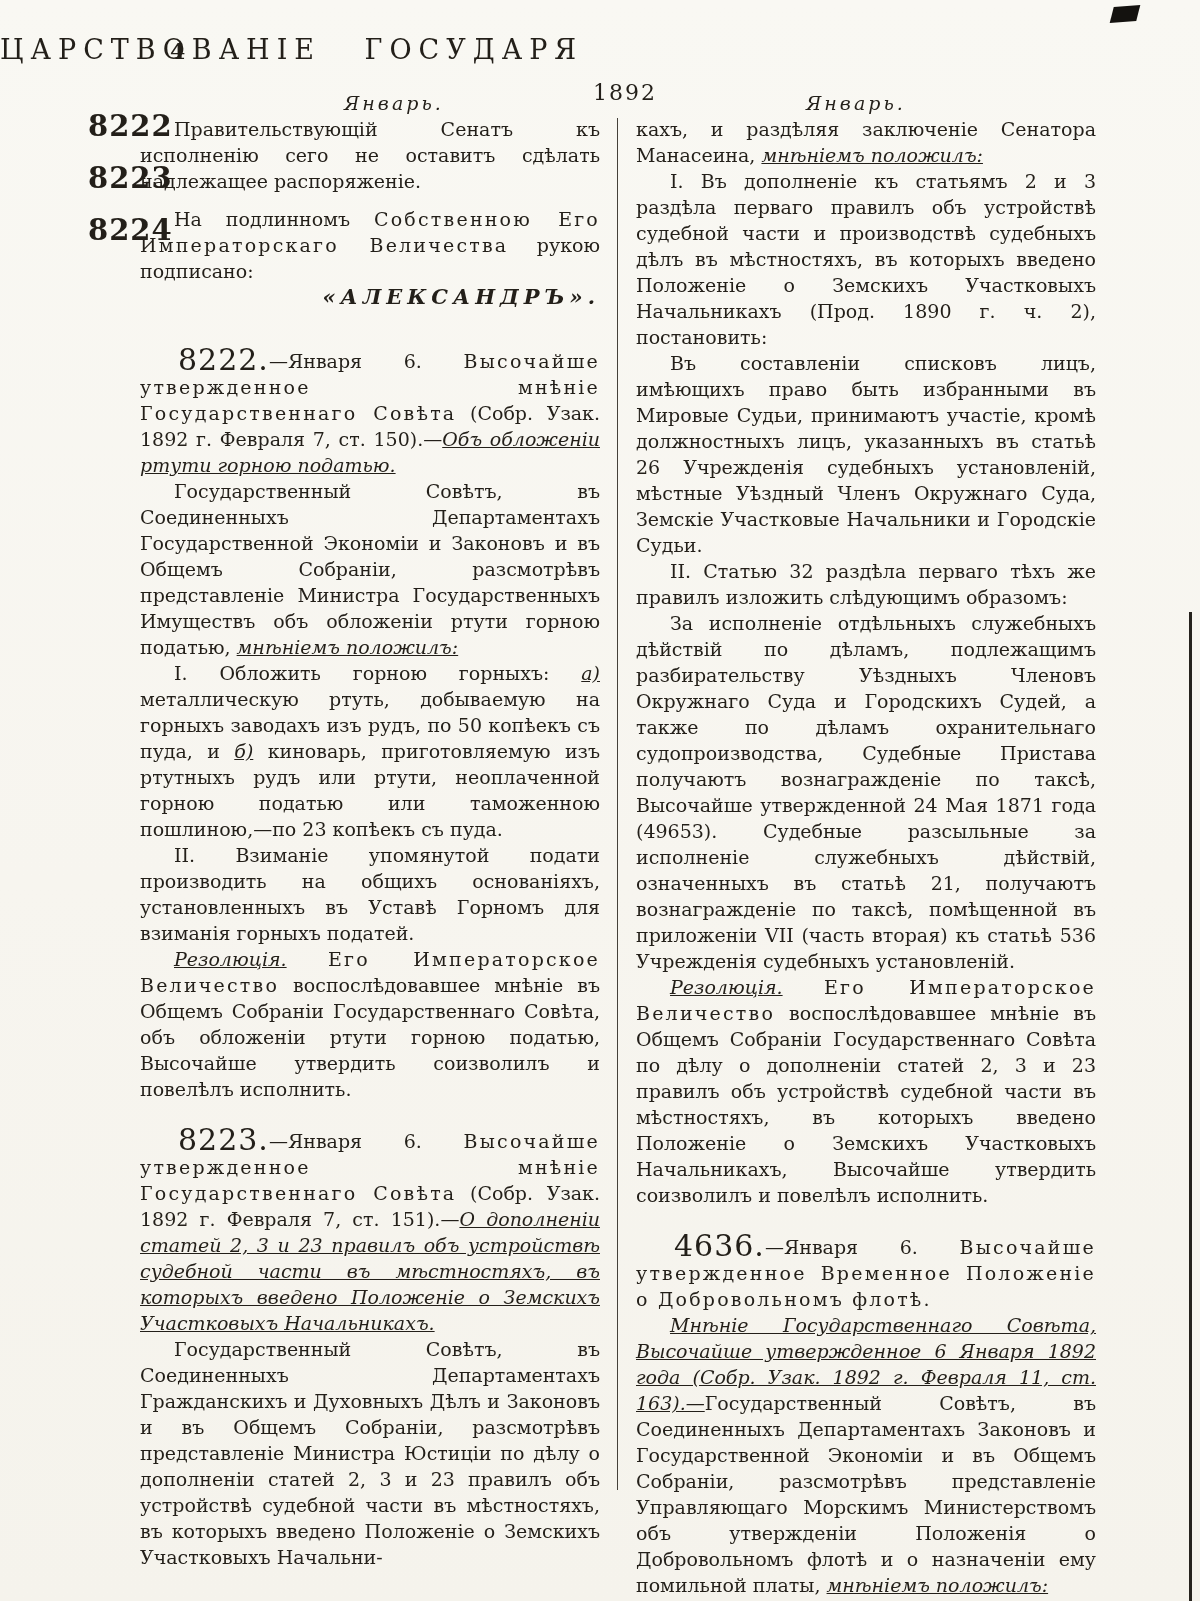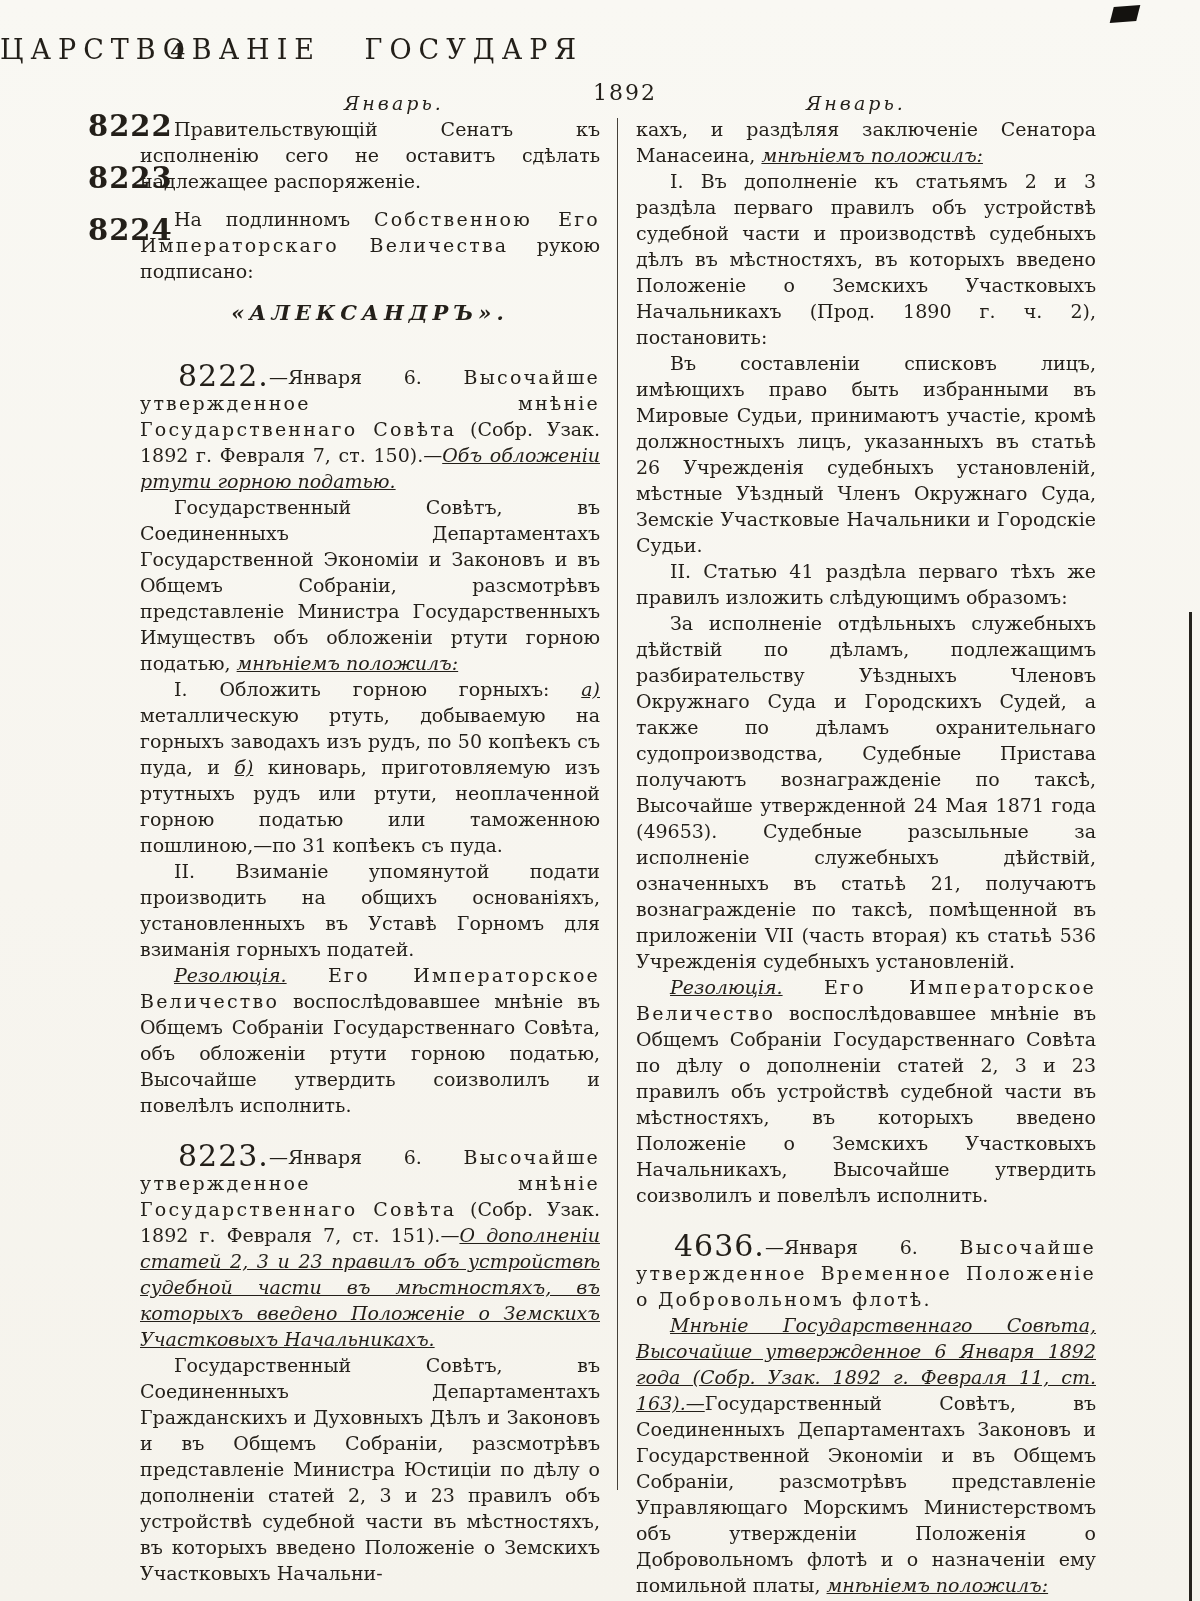--- a/index.html
+++ b/index.html
@@ -51,21 +51,21 @@
   .col-right { left: 636px; }
   .divider {
     position: absolute; left: 617px; top: 118px;
     width: 1px; height: 1372px; background: #45413a;
   }
   
   .para { margin: 0; text-indent: 34px; }
   .para.noindent { text-indent: 0; }
   .para.gap-top { margin-top: 12px; }
   .para.center { text-align: center; text-indent: 0; }
-  .para.signature { margin-top: 16px; margin-bottom: 38px; }
+  .para.signature { margin-bottom: 38px; text-align: right; }
   .para.section { margin-top: 26px; text-indent: 38px; }
   
   .seg-it { font-style: italic; text-decoration: underline; }
   .seg-sp { letter-spacing: 2.2px; }
   .seg-num { font-size: 30px; font-weight: normal; line-height: 20px; vertical-align: -2px; letter-spacing: 1px; }
   .seg-sig { font-weight: bold; font-style: italic; letter-spacing: 5px; font-size: 21px; }
   
   .corner-mark {
     position: absolute; left: 1112px; top: 6px;
     width: 26px; height: 16px; background: #14120f;
@@ -97,31 +97,31 @@
       <div class="margin-num">8223</div>
       <div class="margin-num">8224</div>
     </div>
 
   <div class="col col-left" id="col-left">
       <p class="para indent"><span>Правительствующій Сенатъ къ исполненію сего не оставитъ сдѣлать надлежащее распоряженіе.</span></p>
       <p class="para indent gap-top"><span>На подлинномъ </span><span class="seg-sp">Собственною Его Императорскаго Величества</span><span> рукою подписано:</span></p>
       <p class="para center signature"><span class="seg-sig">«АЛЕКСАНДРЪ».</span></p>
       <p class="para section"><span class="seg-num">8222.</span><span>—Января 6. </span><span class="seg-sp">Высочайше утвержденное мнѣніе Государственнаго Совѣта</span><span> (Собр. Узак. 1892 г. Февраля 7, ст. 150).—</span><span class="seg-it">Объ обложеніи ртути горною податью.</span></p>
       <p class="para indent"><span>Государственный Совѣтъ, въ Соединенныхъ Департаментахъ Государственной Экономіи и Законовъ и въ Общемъ Собраніи, разсмотрѣвъ представленіе Министра Государственныхъ Имуществъ объ обложеніи ртути горною податью, </span><span class="seg-it">мнѣніемъ положилъ:</span></p>
-      <p class="para indent"><span>I. Обложить горною горныхъ: </span><span class="seg-it">а)</span><span> металлическую ртуть, добываемую на горныхъ заводахъ изъ рудъ, по 50 копѣекъ съ пуда, и </span><span class="seg-it">б)</span><span> киноварь, приготовляемую изъ ртутныхъ рудъ или ртути, неоплаченной горною податью или таможенною пошлиною,—по 31 копѣекъ съ пуда.</span></p>
+      <p class="para indent"><span>I. Обложить горною горныхъ: </span><span class="seg-it">а)</span><span> металлическую ртуть, добываемую на горныхъ заводахъ изъ рудъ, по 50 копѣекъ съ пуда, и </span><span class="seg-it">б)</span><span> киноварь, приготовляемую изъ ртутныхъ рудъ или ртути, неоплаченной горною податью или таможенною пошлиною,—по 23 копѣекъ съ пуда.</span></p>
       <p class="para indent"><span>II. Взиманіе упомянутой подати производить на общихъ основаніяхъ, установленныхъ въ Уставѣ Горномъ для взиманія горныхъ податей.</span></p>
       <p class="para indent"><span class="seg-it">Резолюція.</span><span> </span><span class="seg-sp">Его Императорское Величество</span><span> воспослѣдовавшее мнѣніе въ Общемъ Собраніи Государственнаго Совѣта, объ обложеніи ртути горною податью, Высочайше утвердить соизволилъ и повелѣлъ исполнить.</span></p>
       <p class="para section"><span class="seg-num">8223.</span><span>—Января 6. </span><span class="seg-sp">Высочайше утвержденное мнѣніе Государственнаго Совѣта</span><span> (Собр. Узак. 1892 г. Февраля 7, ст. 151).—</span><span class="seg-it">О дополненіи статей 2, 3 и 23 правилъ объ устройствѣ судебной части въ мѣстностяхъ, въ которыхъ введено Положеніе о Земскихъ Участковыхъ Начальникахъ.</span></p>
       <p class="para indent"><span>Государственный Совѣтъ, въ Соединенныхъ Департаментахъ Гражданскихъ и Духовныхъ Дѣлъ и Законовъ и въ Общемъ Собраніи, разсмотрѣвъ представленіе Министра Юстиціи по дѣлу о дополненіи статей 2, 3 и 23 правилъ объ устройствѣ судебной части въ мѣстностяхъ, въ которыхъ введено Положеніе о Земскихъ Участковыхъ Начальни-</span></p>
     </div>
   <div class="divider"></div>
   <div class="col col-right" id="col-right">
       <p class="para noindent"><span>кахъ, и раздѣляя заключеніе Сенатора Манасеина, </span><span class="seg-it">мнѣніемъ положилъ:</span></p>
       <p class="para indent"><span>I. Въ дополненіе къ статьямъ 2 и 3 раздѣла перваго правилъ объ устройствѣ судебной части и производствѣ судебныхъ дѣлъ въ мѣстностяхъ, въ которыхъ введено Положеніе о Земскихъ Участковыхъ Начальникахъ (Прод. 1890 г. ч. 2), постановить:</span></p>
       <p class="para indent"><span>Въ составленіи списковъ лицъ, имѣющихъ право быть избранными въ Мировые Судьи, принимаютъ участіе, кромѣ должностныхъ лицъ, указанныхъ въ статьѣ 26 Учрежденія судебныхъ установленій, мѣстные Уѣздный Членъ Окружнаго Суда, Земскіе Участковые Начальники и Городскіе Судьи.</span></p>
-      <p class="para indent"><span>II. Статью 41 раздѣла перваго тѣхъ же правилъ изложить слѣдующимъ образомъ:</span></p>
+      <p class="para indent"><span>II. Статью 32 раздѣла перваго тѣхъ же правилъ изложить слѣдующимъ образомъ:</span></p>
       <p class="para indent"><span>За исполненіе отдѣльныхъ служебныхъ дѣйствій по дѣламъ, подлежащимъ разбирательству Уѣздныхъ Членовъ Окружнаго Суда и Городскихъ Судей, а также по дѣламъ охранительнаго судопроизводства, Судебные Пристава получаютъ вознагражденіе по таксѣ, Высочайше утвержденной 24 Мая 1871 года (49653). Судебные разсыльные за исполненіе служебныхъ дѣйствій, означенныхъ въ статьѣ 21, получаютъ вознагражденіе по таксѣ, помѣщенной въ приложеніи VII (часть вторая) къ статьѣ 536 Учрежденія судебныхъ установленій.</span></p>
       <p class="para indent"><span class="seg-it">Резолюція.</span><span> </span><span class="seg-sp">Его Императорское Величество</span><span> воспослѣдовавшее мнѣніе въ Общемъ Собраніи Государственнаго Совѣта по дѣлу о дополненіи статей 2, 3 и 23 правилъ объ устройствѣ судебной части въ мѣстностяхъ, въ которыхъ введено Положеніе о Земскихъ Участковыхъ Начальникахъ, Высочайше утвердить соизволилъ и повелѣлъ исполнить.</span></p>
       <p class="para section"><span class="seg-num">4636.</span><span>—Января 6. </span><span class="seg-sp">Высочайше утвержденное Временное Положеніе о Добровольномъ флотѣ.</span></p>
       <p class="para indent"><span class="seg-it">Мнѣніе Государственнаго Совѣта, Высочайше утвержденное 6 Января 1892 года (Собр. Узак. 1892 г. Февраля 11, ст. 163).—</span><span>Государственный Совѣтъ, въ Соединенныхъ Департаментахъ Законовъ и Государственной Экономіи и въ Общемъ Собраніи, разсмотрѣвъ представленіе Управляющаго Морскимъ Министерствомъ объ утвержденіи Положенія о Добровольномъ флотѣ и о назначеніи ему помильной платы, </span><span class="seg-it">мнѣніемъ положилъ:</span></p>
       <p class="para indent"><span>1. Проектъ Временнаго Положенія о Добровольномъ флотѣ поднести къ Высочайшему Его Импе-</span></p>
     </div>
 </div>
 
 </body></html>

